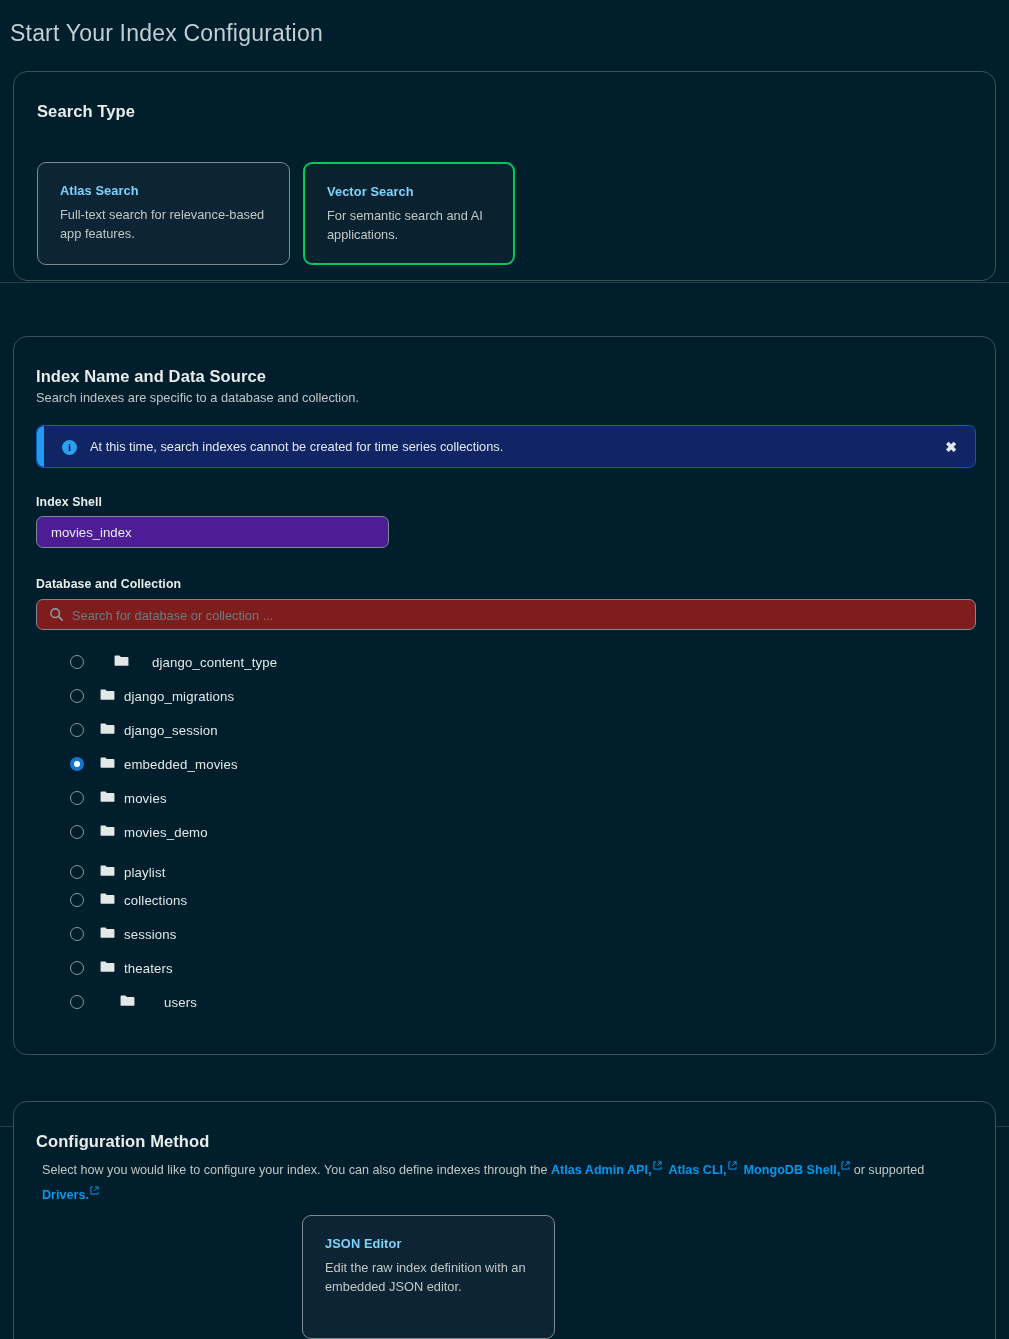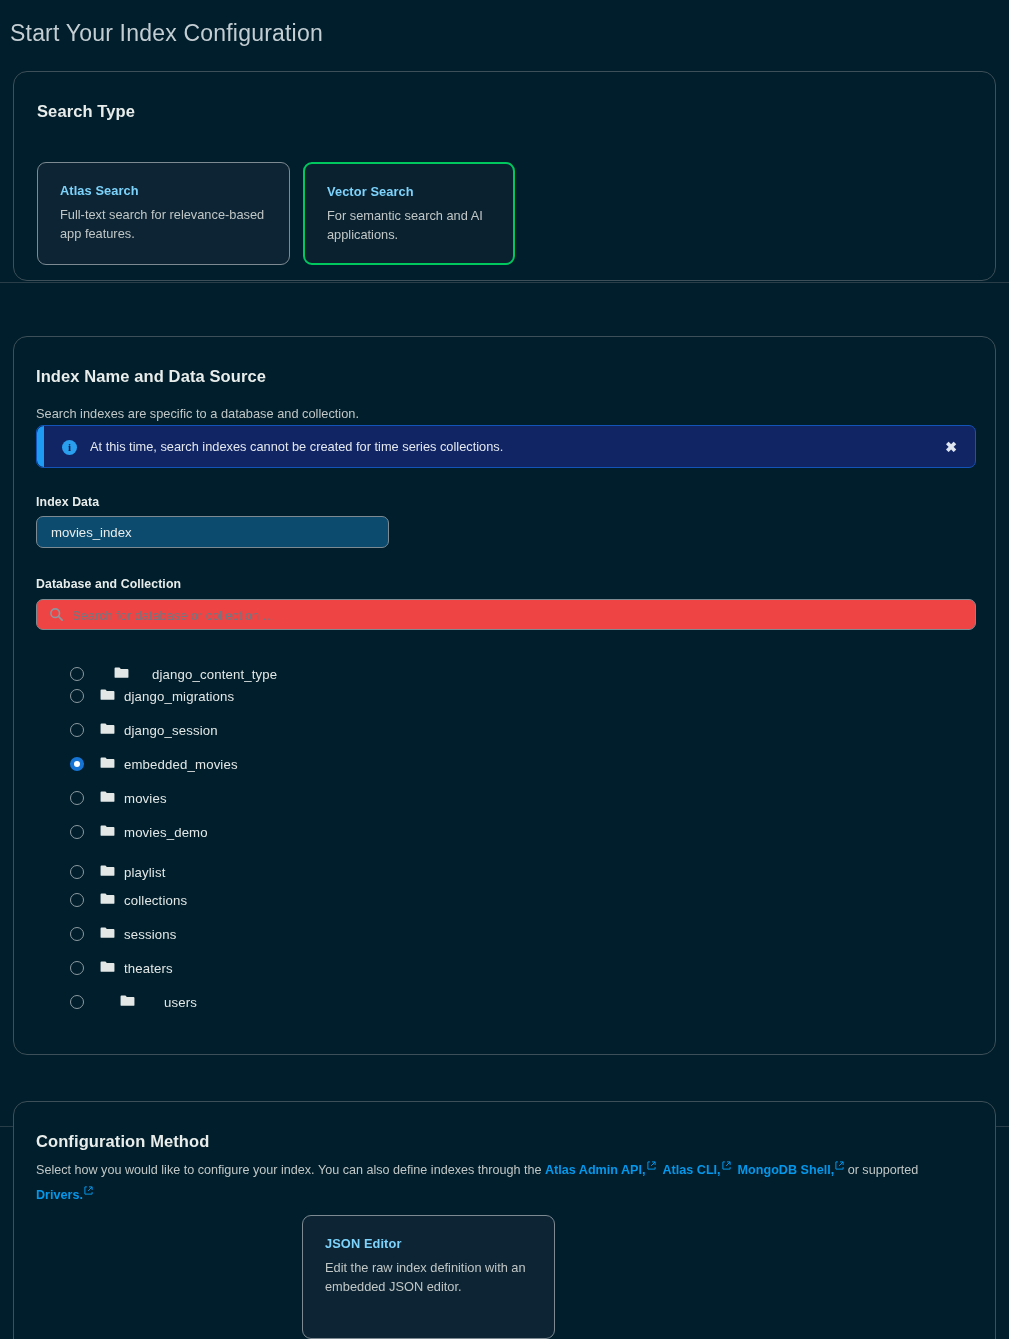--- a/index.html
+++ b/index.html
@@ -57,21 +57,20 @@
     position: absolute;
     font-size: 16.5px;
     font-weight: bold;
     color: #e8edeb;
     letter-spacing: .1px;
   }
   .section-sub {
     position: absolute;
     font-size: 12.8px;
     color: #c1c7c6;
-    margin-top: 16px;
   }
   .link {
     color: #0498ec;
     text-decoration: none;
     font-weight: bold;
     cursor: pointer;
   }
 
   
   #search-type-title { left: 23px; top: 30px; }
@@ -167,41 +166,41 @@
     font-size: 12.3px;
     font-weight: bold;
     color: #e8edeb;
     letter-spacing: .1px;
   }
   #label-index-name { left: 22px; top: 158px; }
 
   .text-input {
     position: absolute;
     box-sizing: border-box;
-    background: #0c4a6e;
+    background: #4c1d95;
     border: 1px solid #7d8a92;
     border-radius: 7px;
     color: #e8edeb;
     font-size: 13.2px;
     font-family: "Liberation Sans", sans-serif;
     padding: 0 14px;
     outline: none;
   }
   #input-index-name { left: 22px; top: 179px; width: 353px; height: 32px; }
 
   #label-db-collection { left: 22px; top: 240px; }
 
   .search-wrap {
     position: absolute;
     left: 22px;
     top: 262px;
     width: 940px;
     height: 31px;
     box-sizing: border-box;
-    background: #ef4444;
+    background: #7f1d1d;
     border: 1px solid #7d8a92;
     border-radius: 7px;
   }
   .search-icon-svg {
     position: absolute;
     left: 12px;
     top: 7px;
   }
   .search-input {
     position: absolute;
@@ -282,21 +281,21 @@
     height: 75px;
     background: #8b9ba3;
     border-radius: 5px;
     cursor: pointer;
   }
 
   
   #config-title { left: 22px; top: 30px; }
   #config-desc {
     position: absolute;
-    left: 22px;
+    left: 28px;
     top: 53px;
     width: 930px;
     font-size: 12.6px;
     color: #c1c7c6;
     line-height: 20px;
   }
   .ext-icon {
     display: inline-block;
     vertical-align: super;
     margin-left: 1px;
@@ -333,37 +332,37 @@
   <div class="section-title" id="index-name-title">Index Name and Data Source</div>
   <div class="section-sub" id="index-name-sub">Search indexes are specific to a database and collection.</div>
 
   <div class="banner">
     <div class="banner-accent"></div>
     <div class="banner-icon">i</div>
     <div class="banner-text">At this time, search indexes cannot be created for time series collections.</div>
     <div class="banner-close">✖</div>
   </div>
 
-  <div class="field-label" id="label-index-name">Index Data</div>
+  <div class="field-label" id="label-index-name">Index Shell</div>
   <input class="text-input" id="input-index-name" type="text" value="movies_index" style="">
 
   <div class="field-label" id="label-db-collection">Database and Collection</div>
 
   <div class="search-wrap">
     <span class="search-icon-svg">
       <svg width="15" height="15" viewBox="0 0 16 16">
         <circle cx="6.6" cy="6.6" r="4.6" fill="none" stroke="#8b98a0" stroke-width="1.7"></circle>
         <line x1="10.1" y1="10.1" x2="14" y2="14" stroke="#8b98a0" stroke-width="1.8" stroke-linecap="round"></line>
       </svg>
     </span>
     <input class="search-input" type="text" placeholder="Search for database or collection ..." style="">
   </div>
 
   <div class="coll-list">
-      <div class="coll-item" style="top: 12px; gap: 14px;">
+      <div class="coll-item" style="top: 0px; gap: 14px;">
         <span class="radio"></span>
         <span class="folder-icon"><svg width="15" height="13" viewBox="0 0 16 13">
             <path d="M0.6 2.2a1 1 0 011-1h4.2l1.5 1.6h7.1a1 1 0 011 1v7.4a1 1 0 01-1 1H1.6a1 1 0 01-1-1z" fill="#e3e8e7"></path>
           </svg></span>
         <span class="coll-label">django_content_type</span>
       </div>
       <div class="coll-item" style="top: 34px;">
         <span class="radio"></span>
         <span class="folder-icon"><svg width="15" height="13" viewBox="0 0 16 13">
             <path d="M0.6 2.2a1 1 0 011-1h4.2l1.5 1.6h7.1a1 1 0 011 1v7.4a1 1 0 01-1 1H1.6a1 1 0 01-1-1z" fill="#e3e8e7"></path>

